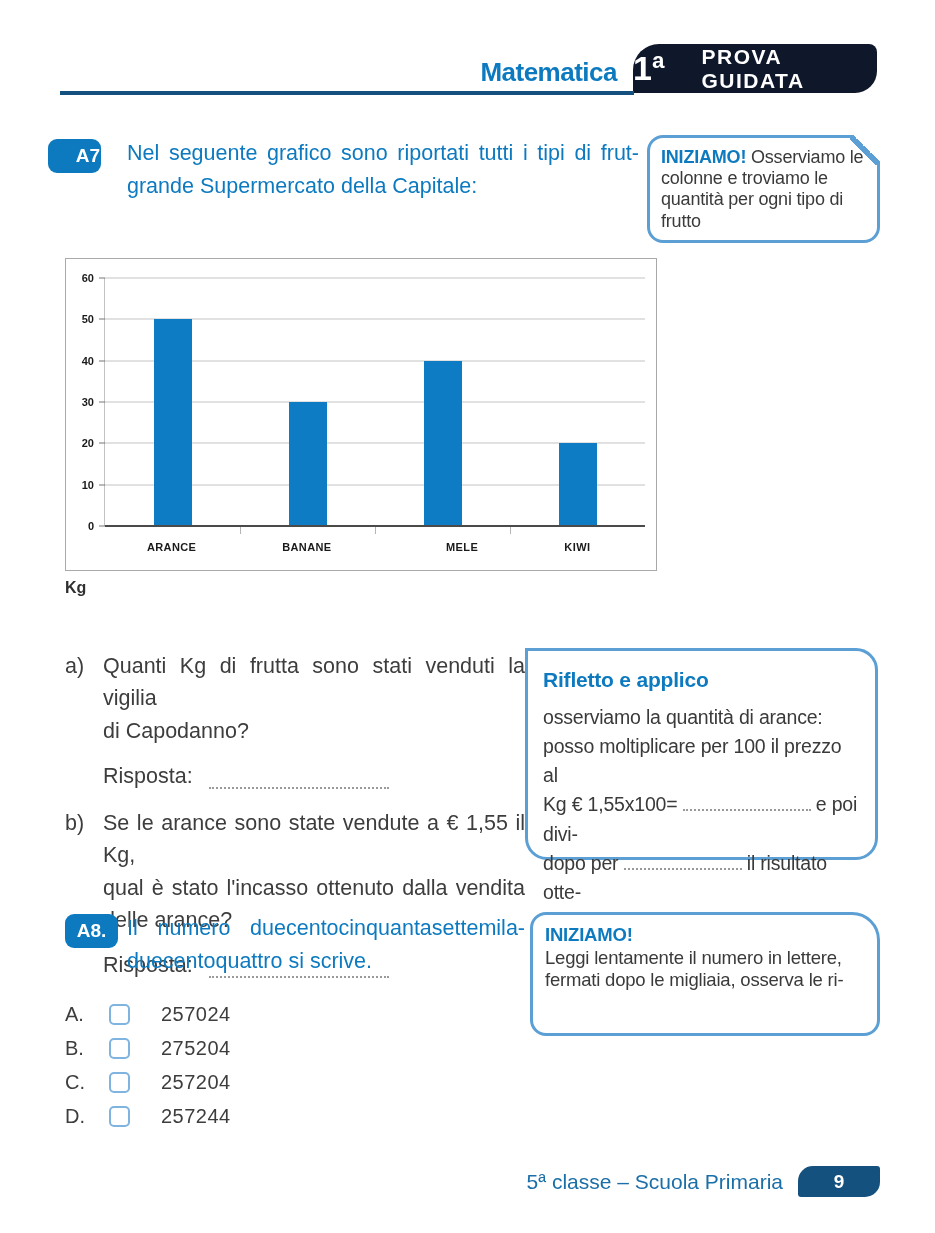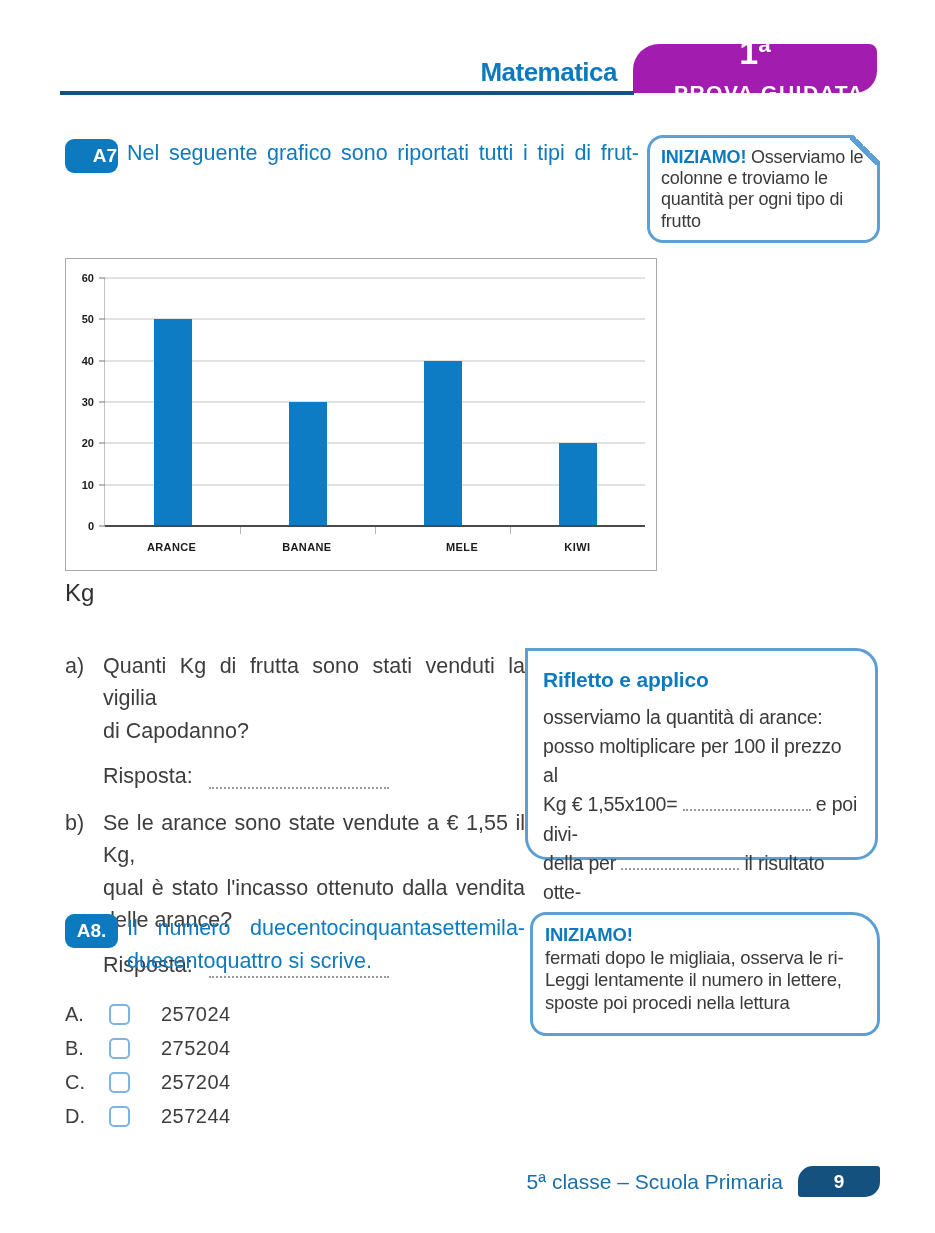--- a/index.html
+++ b/index.html
@@ -10,38 +10,37 @@
     overflow:hidden;
   }
 
   
   .subject {
     position:absolute; top:57px; right:318px;
     font-size:26px; font-weight:bold; color:#0d7ac0; letter-spacing:-0.5px;
   }
   .header-badge {
     position:absolute; left:633px; top:44px; width:244px; height:49px;
-    background:#a21caf; border-radius:26px 8px 22px 0;
+    background:#0f172a; border-radius:26px 8px 22px 0;
     display:flex; align-items:center; justify-content:center; gap:9px;
     color:#ffffff;
-    flex-direction:column;
   }
   .header-badge .num { font-size:34px; font-weight:bold; }
   .header-badge .lbl { font-size:21px; font-weight:bold; letter-spacing:1.5px;margin-left:28px; }
   .header-rule {
     position:absolute; left:60px; top:91px; width:574px; height:4px; background:#15517e;
   }
 
   
   .qbadge {
     position:absolute; width:53px; height:34px; background:#0d7ac0;
     border-radius:9px; color:#fff; font-weight:bold; font-size:19px;
     display:flex; align-items:center; justify-content:center;
   }
-  .qbadge.a7 { left:65px; top:139px;padding-left:32px; }
+  .qbadge.a7 { left:48px; top:139px;padding-left:32px; }
   .qbadge.a8 { left:65px; top:914px; }
   .qtext { position:absolute; color:#0d7ac0; font-size:21.5px; line-height:1.55; }
   .qtext.a7 { left:127px; top:137px; width:512px; }
   .qtext.a8 { left:127px; top:912px; width:398px; }
   .jline { text-align:justify; text-align-last:justify; }
 
   
   .callout {
     position:absolute; border:3px solid #5b9fd4; background:#fff; color:#3a3a3a;
     letter-spacing:-0.2px;
@@ -90,21 +89,21 @@
   }
   .gridline { position:absolute; left:0; right:0; height:1px; background:#c3c3c3; transform:translateY(50%); }
   .gridline.axisline { background:#4a4a4a; height:2px; z-index:2; }
   .ytickmark { position:absolute; left:-6px; width:6px; height:1px; background:#777; transform:translateY(50%); }
   .chart-ylabels { position:absolute; left:0; top:19px; bottom:44px; width:36px; }
   .ytick { position:absolute; right:8px; transform:translateY(50%); font-size:11px; font-weight:bold; color:#1a1a1a; }
   .bar { position:absolute; bottom:0; width:38px; transform:translateX(-50%); z-index:1; }
   .btick { position:absolute; bottom:-8px; width:1px; height:8px; background:#b5b5b5; }
   .chart-xlabels { position:absolute; left:38px; right:11px; bottom:13px; height:16px; }
   .xtick { position:absolute; transform:translateX(-50%); font-size:11px; font-weight:bold; color:#1a1a1a; letter-spacing:0.4px; white-space:nowrap; }
-  .unit-label { position:absolute; left:65px; top:579px; font-size:24px; color:#2f2f2f; }
+  .unit-label { position:absolute; left:65px; top:579px; font-size:16px; color:#2f2f2f;font-weight:bold; }
 
   
   .subq-col { position:absolute; left:65px; top:650px; width:460px; font-size:21.5px; line-height:1.5; }
   .subq { display:flex; }
   .subq .sid { width:38px; flex:0 0 38px; }
   .subq .stext { flex:1; }
   .risposta-row { margin:13px 0 15px 38px; display:flex; align-items:flex-end; gap:16px; }
   .risposta-row .blank { margin-bottom:3px; }
 
   
@@ -129,20 +128,21 @@
 <div class="subject">Matematica</div>
 <div class="header-badge">
   <span class="num">1ª</span>
   <span class="lbl">PROVA GUIDATA</span>
 </div>
 <div class="header-rule"></div>
 
 <div class="qbadge a7">A7.</div>
 <div class="qtext a7">
   <div class="jline">Nel seguente grafico sono riportati tutti i tipi di frut-</div>
+  <div>grande Supermercato della Capitale:</div>
 </div>
 
 <div class="callout c1">
   <div class="corner-cut"></div>
   <span class="c-label">INIZIAMO!</span>
   <span>Osserviamo le colonne e troviamo le quantità per ogni tipo di frutto</span>
 </div>
 
 <div class="chart-frame">
   <div class="chart-ylabels">
@@ -213,38 +213,37 @@
 </div>
 
 <div class="callout rifletto">
   <div class="rifletto-title">Rifletto e applico</div>
   <div>
     <span>osserviamo la quantità di arance:</span><br>
     <span>posso moltiplicare per 100 il prezzo al</span><br>
     <span>Kg € 1,55x100=</span>
     <span class="blank w-mult"></span>
     <span>e poi divi-</span><br>
-    <span>della per</span>
+    <span>dopo per</span>
     <span class="blank w-div"></span>
     <span>il risultato otte-</span><br>
     <span>nuto.</span>
   </div>
 </div>
 
 <div class="qbadge a8">A8.</div>
 <div class="qtext a8">
   <div class="jline">Il numero duecentocinquantasettemila-</div>
   <div>duecentoquattro si scrive.</div>
 </div>
 
 <div class="callout c2">
   <div class="c-label">INIZIAMO!</div>
+  <div>Leggi lentamente il numero in lettere,</div>
   <div>fermati dopo le migliaia, osserva le ri-</div>
-  <div>Leggi lentamente il numero in lettere,</div>
-  <div>sposte poi procedi nella lettura</div>
 </div>
 
 <div class="options">
   <div class="opt-row">
     <span class="opt-letter">A.</span>
     <span class="opt-box"></span>
     <span class="opt-value">257024</span>
   </div>
   <div class="opt-row">
     <span class="opt-letter">B.</span>

